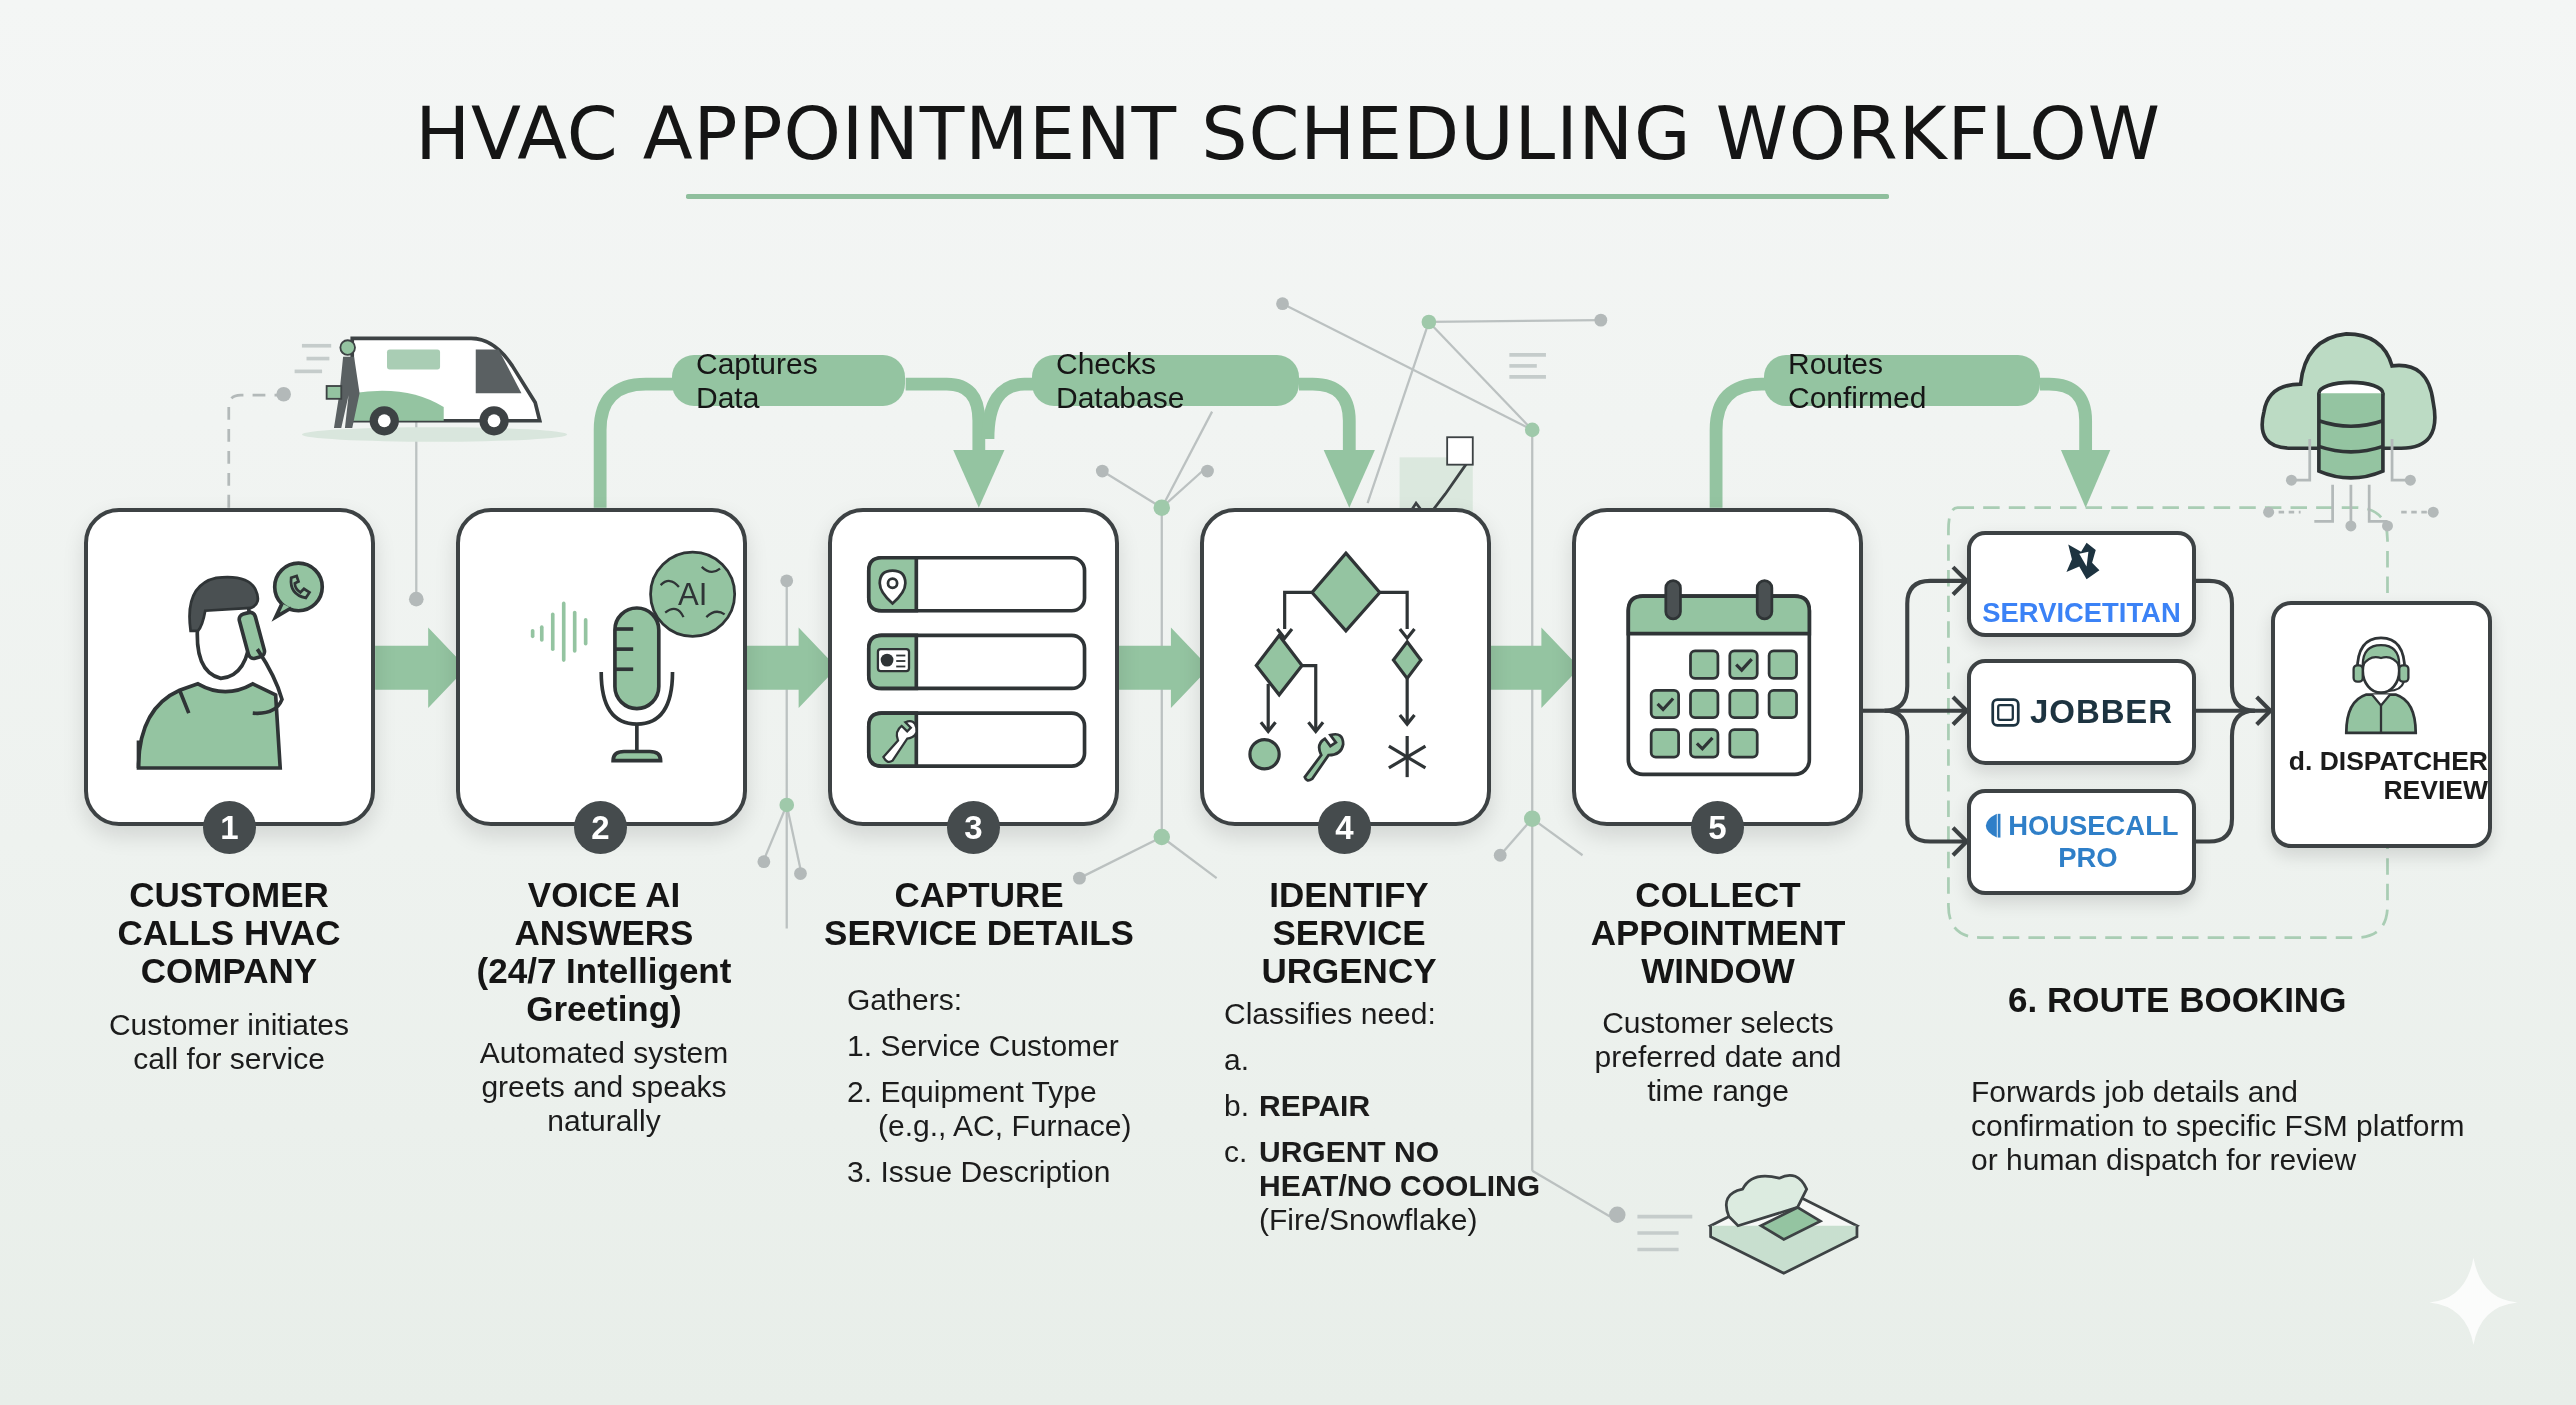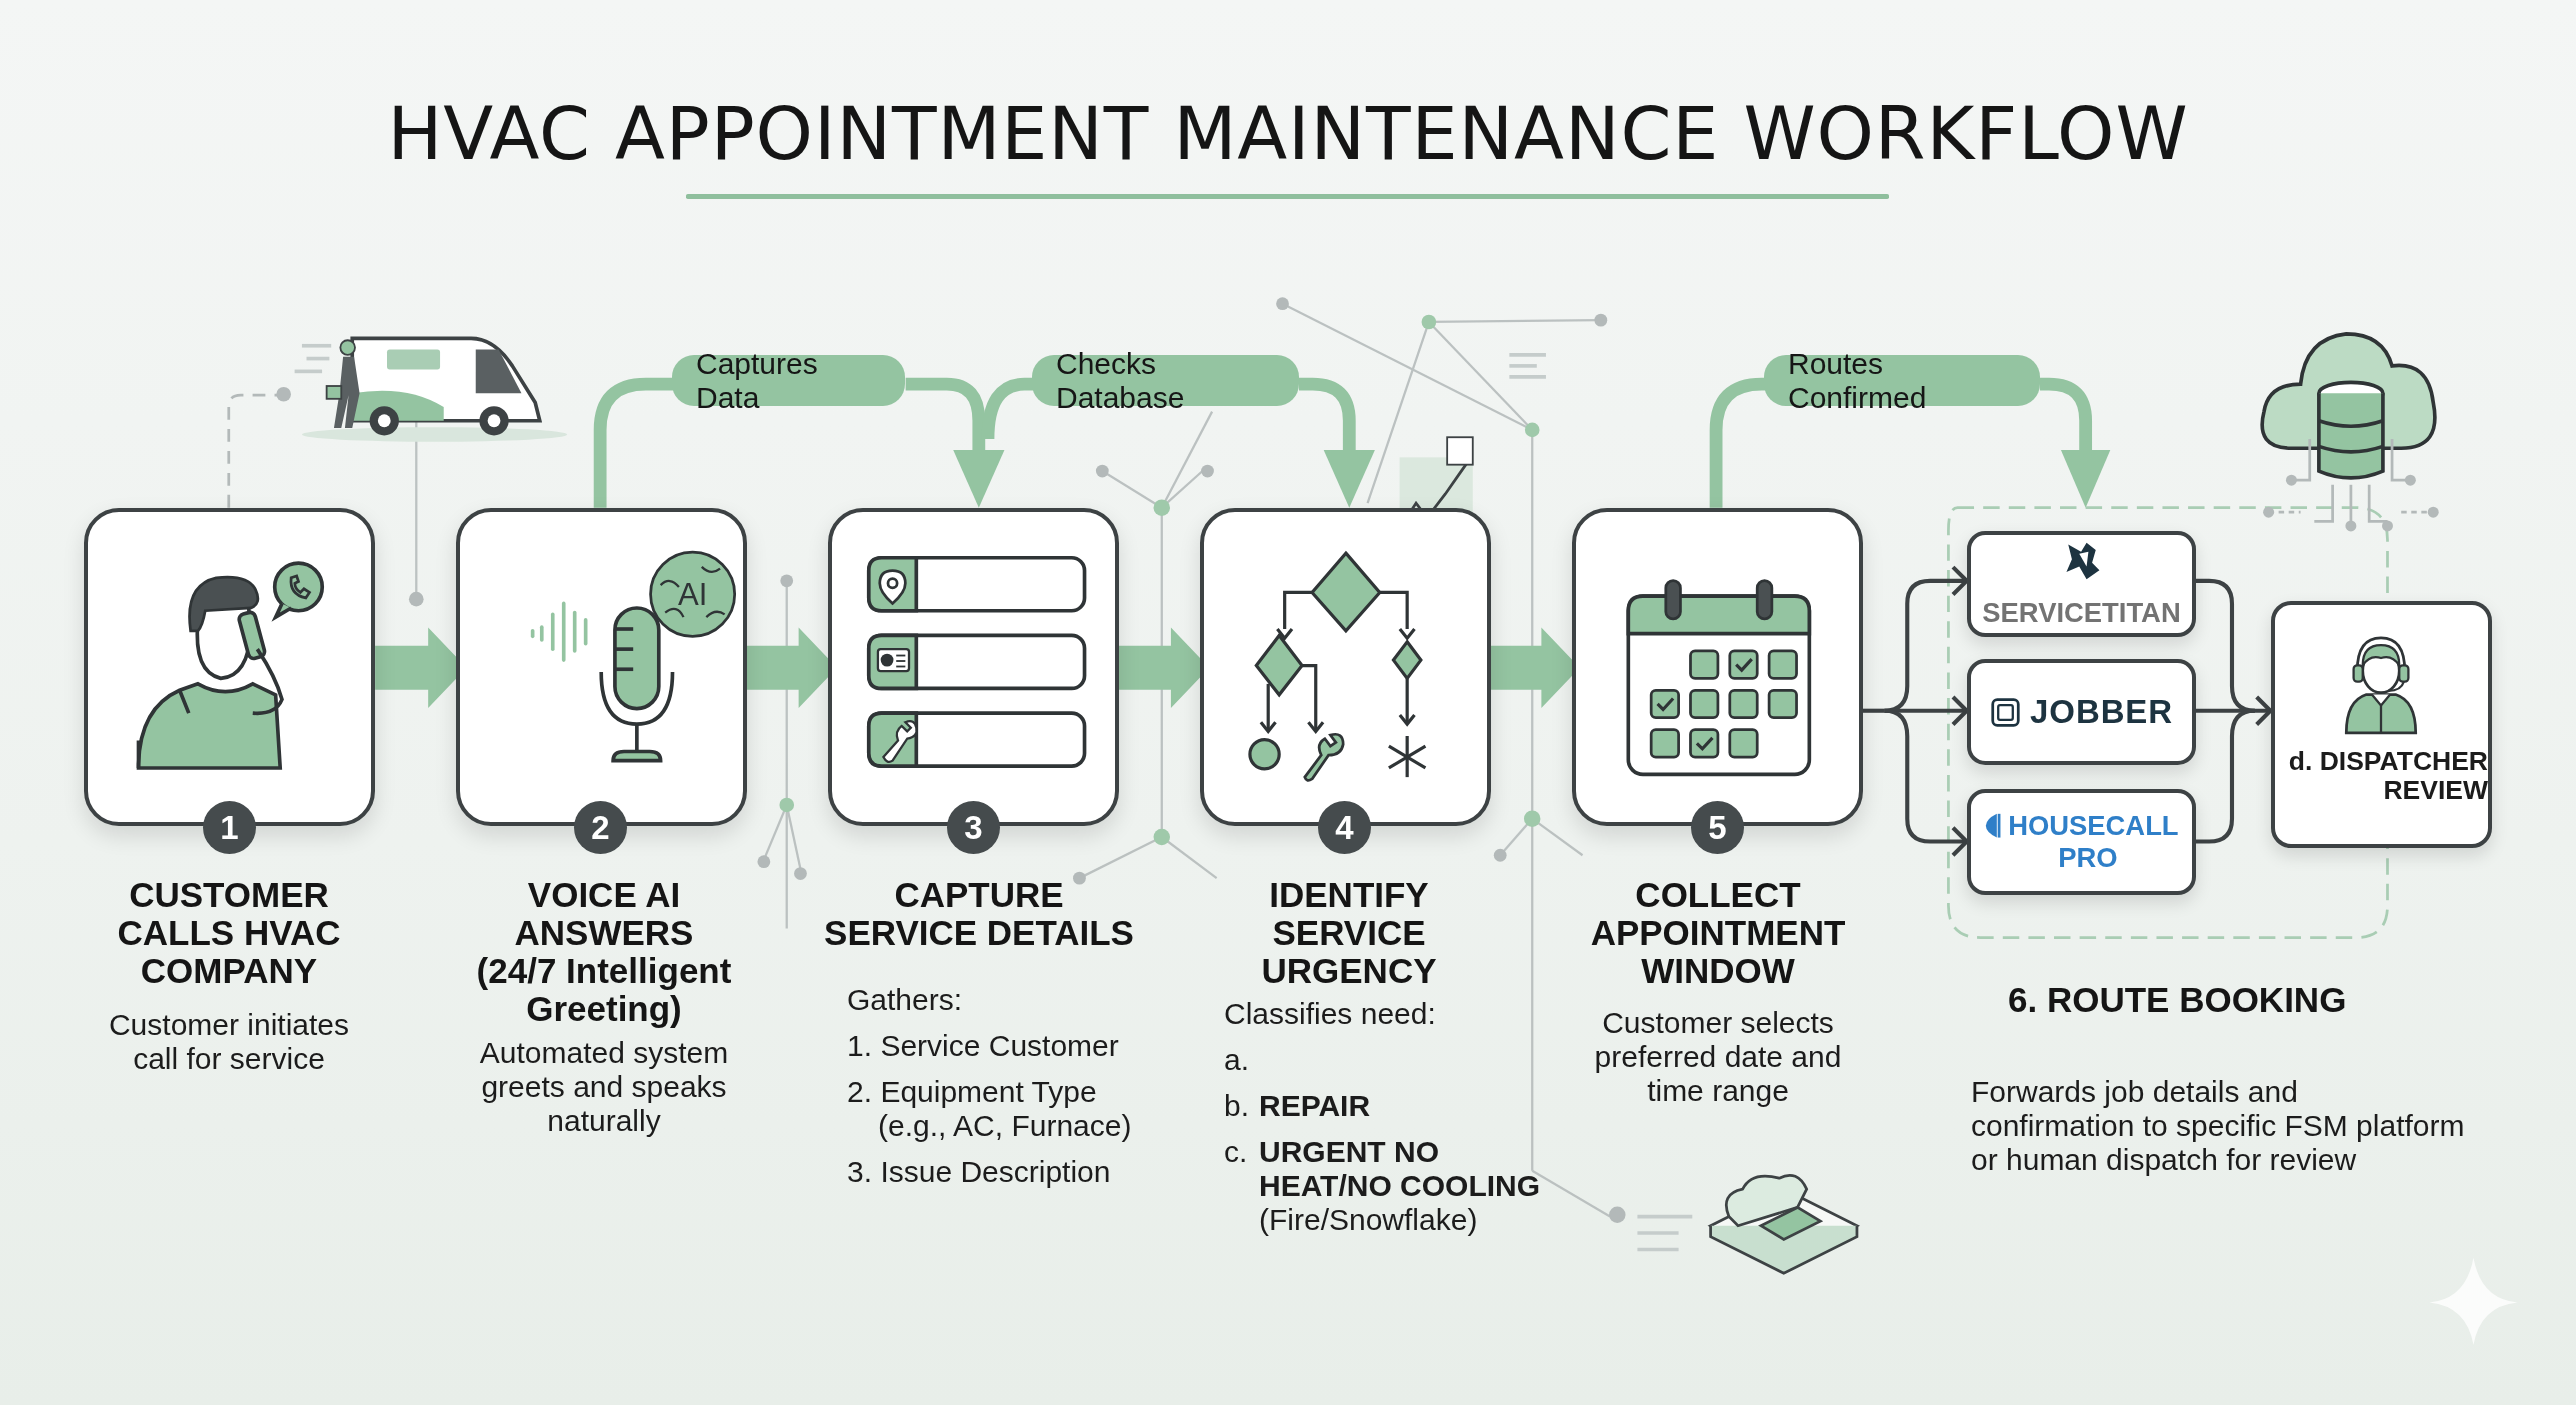--- a/index.html
+++ b/index.html
@@ -24,21 +24,21 @@
     font-size:30px;display:flex;align-items:center;justify-content:center;padding:0 24px;box-sizing:border-box;}
   .platform{position:absolute;background:#fff;border:4.6px solid #3d4244;border-radius:18.3px;box-sizing:border-box;
     box-shadow:0 7.3px 16.5px rgba(0,0,0,0.12);display:flex;flex-direction:column;align-items:center;justify-content:center;}
   .plat-text{font-weight:700;}
   .dispatcher{position:absolute;background:#fff;border:4.6px solid #3d4244;border-radius:20px;box-sizing:border-box;
     box-shadow:0 7.3px 16.5px rgba(0,0,0,0.12);}
 </style>
 </head>
 <body>
 
-<div id="title">HVAC APPOINTMENT MAINTENANCE WORKFLOW</div>
+<div id="title">HVAC APPOINTMENT SCHEDULING WORKFLOW</div>
 <div id="title-rule"></div>
 
 <svg class="layer" viewBox="0 0 2816 1536">
 
   <g stroke="#b6bcbc" stroke-width="2.5" fill="none" opacity="0.9">
     <line x1="1402" y1="332" x2="1675" y2="470"></line>
     <line x1="1562" y1="352" x2="1495" y2="550"></line>
     <line x1="1562" y1="352" x2="1675" y2="470"></line>
     <line x1="1562" y1="352" x2="1750" y2="350"></line>
     <line x1="1675" y1="470" x2="1675" y2="1280"></line>
@@ -382,21 +382,21 @@
   <div>Customer selects</div>
     <div>preferred date and</div>
     <div>time range</div>
 </div>
 
 <div class="platform" style="left:1967px;top:531px;width:229px;height:106px;">
   <svg width="46" height="44" viewBox="0 0 50 48">
     <path d="M10 6 L24 14 L30 4 L40 12 L36 26 L44 34 L30 44 L22 30 L8 36 L14 22 Z" fill="#1d3340"></path>
     <path d="M22 16 L32 14 L30 30 Z" fill="#fff"></path>
   </svg>
-  <div class="plat-text" style="font-size:27.4px;color:#737373;margin-top:14px;">SERVICETITAN</div>
+  <div class="plat-text" style="font-size:27.4px;color:#3b82f6;margin-top:14px;">SERVICETITAN</div>
 </div>
 <div class="platform" style="left:1967px;top:659px;width:229px;height:106px;flex-direction:row;">
   <svg width="31" height="31" viewBox="0 0 34 34" style="margin-right:9.1px;">
     <rect x="3" y="3" width="28" height="28" rx="5" fill="none" stroke="#1d3340" stroke-width="3"></rect>
     <rect x="9" y="9" width="16" height="16" rx="2" fill="none" stroke="#1d3340" stroke-width="2.5"></rect>
   </svg>
   <div class="plat-text" style="font-size:33px;color:#1d3340;letter-spacing:0.9px;">JOBBER</div>
 </div>
 <div class="platform" style="left:1967px;top:789px;width:229px;height:106px;">
   <div style="display:flex;align-items:center;">

